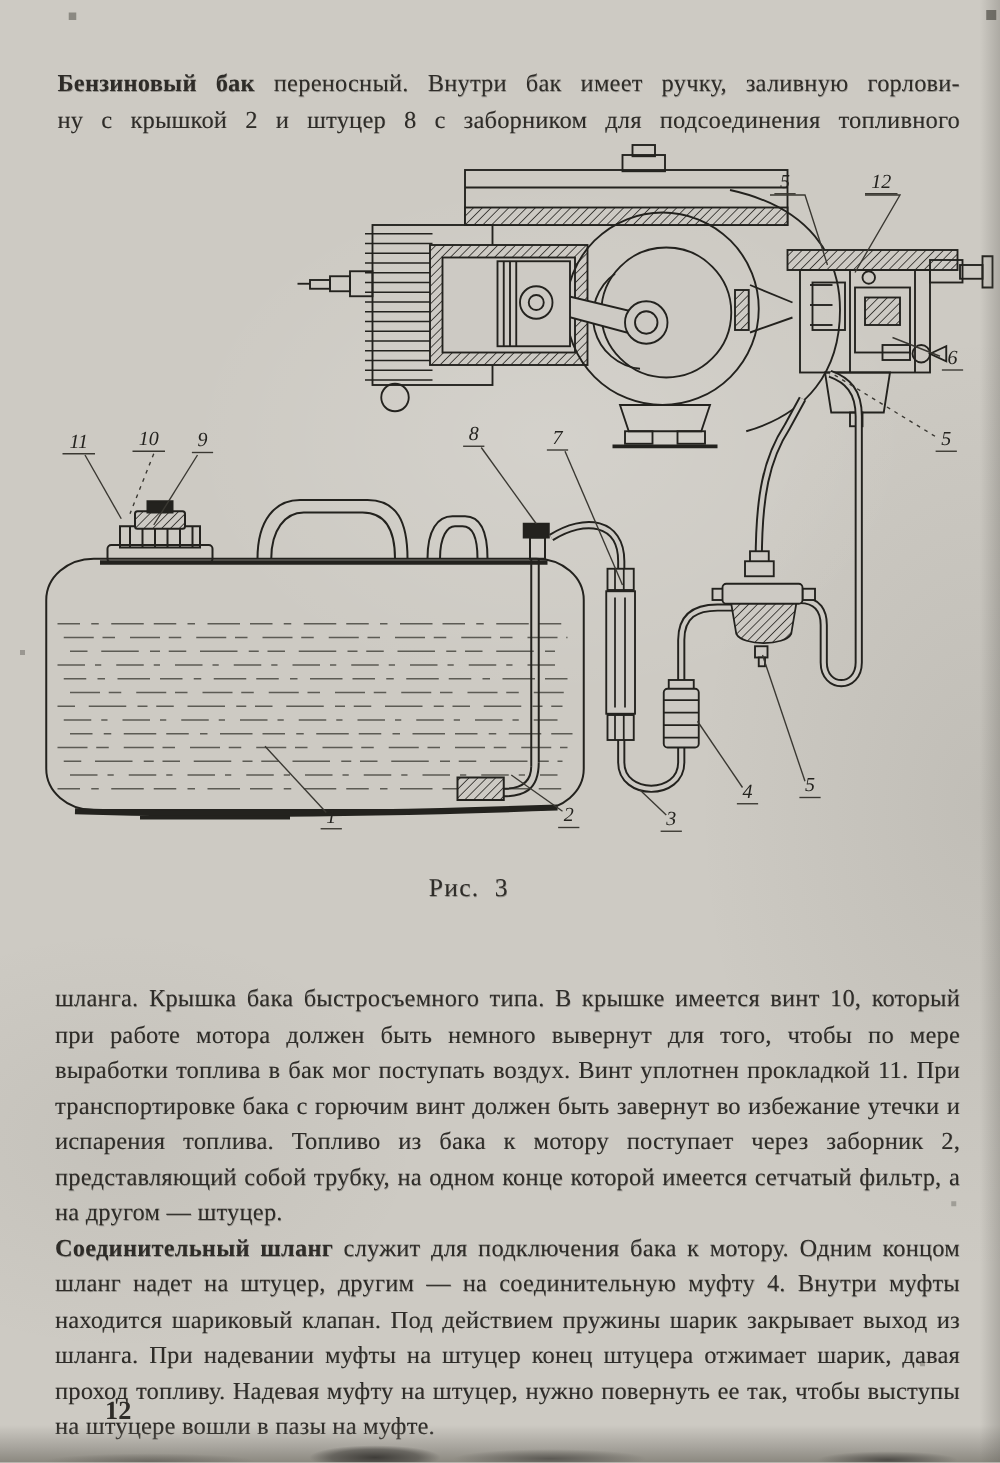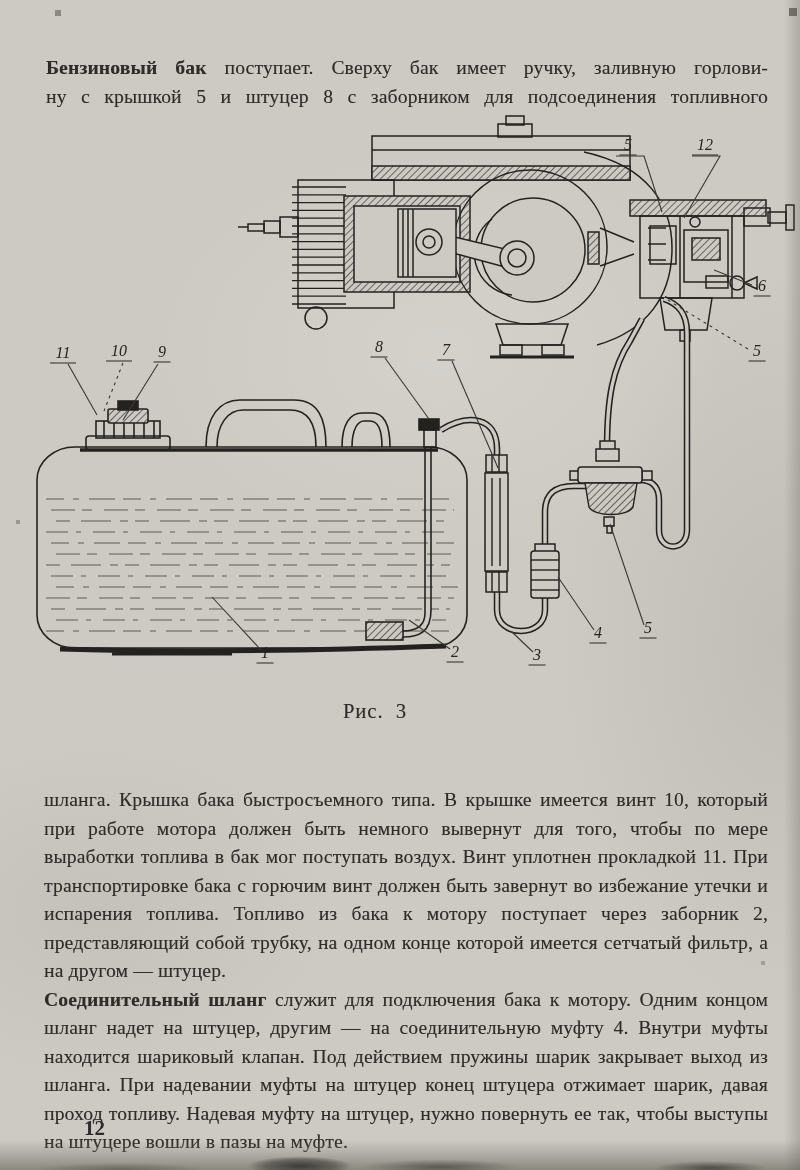--- a/index.html
+++ b/index.html
@@ -265,22 +265,22 @@
         <polyline points="558,577 594,630" class="leader"></polyline>
         <line x1="589.5" x2="606.5" y1="643" y2="643" class="leader"></line>
         <text x="598" y="638" class="callout-num">4</text>
         <polyline points="610,524 644,625" class="leader"></polyline>
         <line x1="639.5" x2="656.5" y1="638" y2="638" class="leader"></line>
         <text x="648" y="633" class="callout-num">5</text>
       </g>
   </svg>
 
   <div class="txt intro">
-    <p class="l1"><b>Бензиновый бак</b><span> поступает. Сверху бак имеет ручку, заливную  горлови-</span></p>
-    <p class="l2">ну с крышкой 5 и штуцер 8 с заборником для подсоединения топливного</p>
+    <p class="l1"><b>Бензиновый бак</b><span> переносный. Внутри бак имеет ручку, заливную  горлови-</span></p>
+    <p class="l2">ну с крышкой 2 и штуцер 8 с заборником для подсоединения топливного</p>
   </div>
 
   <div class="caption">Рис.  3</div>
 
   <div class="txt body-text">
     <p><b></b><span>шланга. Крышка бака быстросъемного типа. В крышке имеется винт 10, который при работе мотора должен быть немного вывернут для того, чтобы по мере выработки топлива в бак мог поступать воздух. Винт уплотнен прокладкой 11. При транспортировке бака с горючим винт должен быть завернут во избежание утечки и испарения топлива. Топливо из бака к мотору поступает через заборник 2, представляющий собой трубку, на одном конце которой имеется сетчатый фильтр, а на другом — штуцер.</span></p>
     <p><b>Соединительный шланг</b><span> служит для подключения  бака к мотору.  Одним концом шланг надет на штуцер,  другим — на  соединительную  муфту 4. Внутри муфты находится шариковый клапан. Под действием пружины шарик закрывает выход из шланга. При надевании муфты на штуцер конец штуцера отжимает шарик, давая проход топливу. Надевая муфту на штуцер, нужно повернуть ее так, чтобы выступы на штуцере вошли в пазы на муфте.</span></p>
   </div>
 
   <div class="page-number">12</div>

